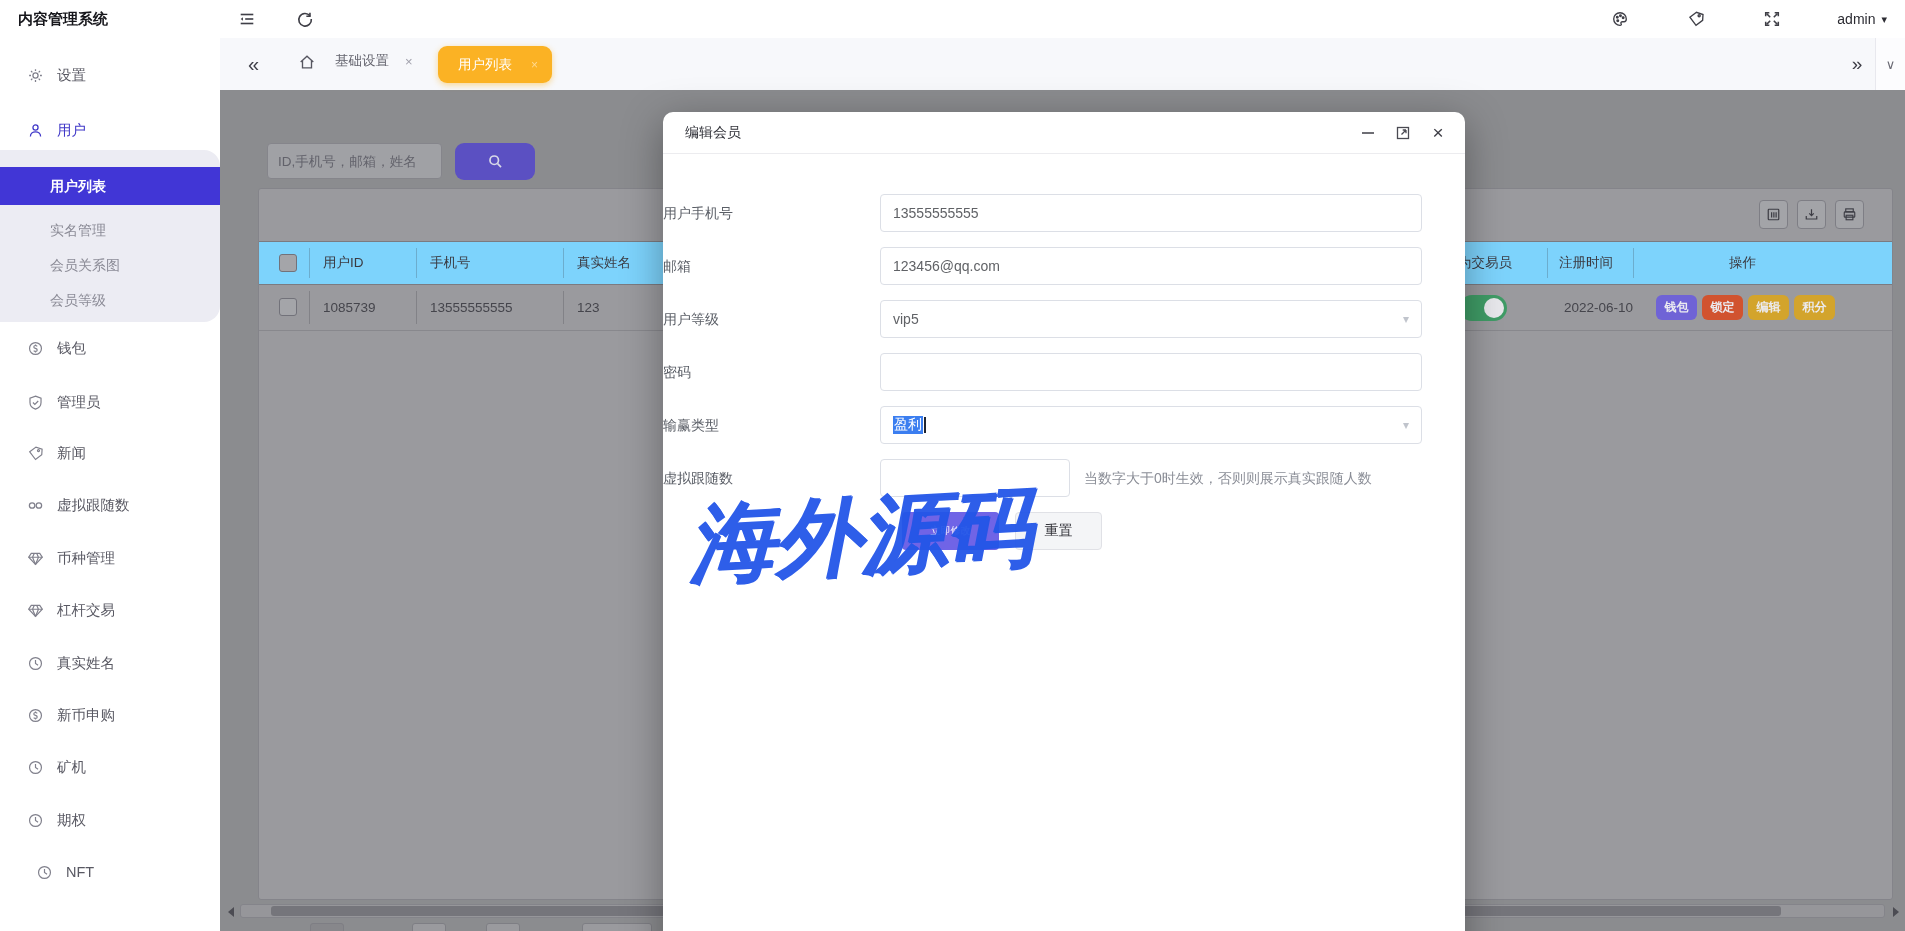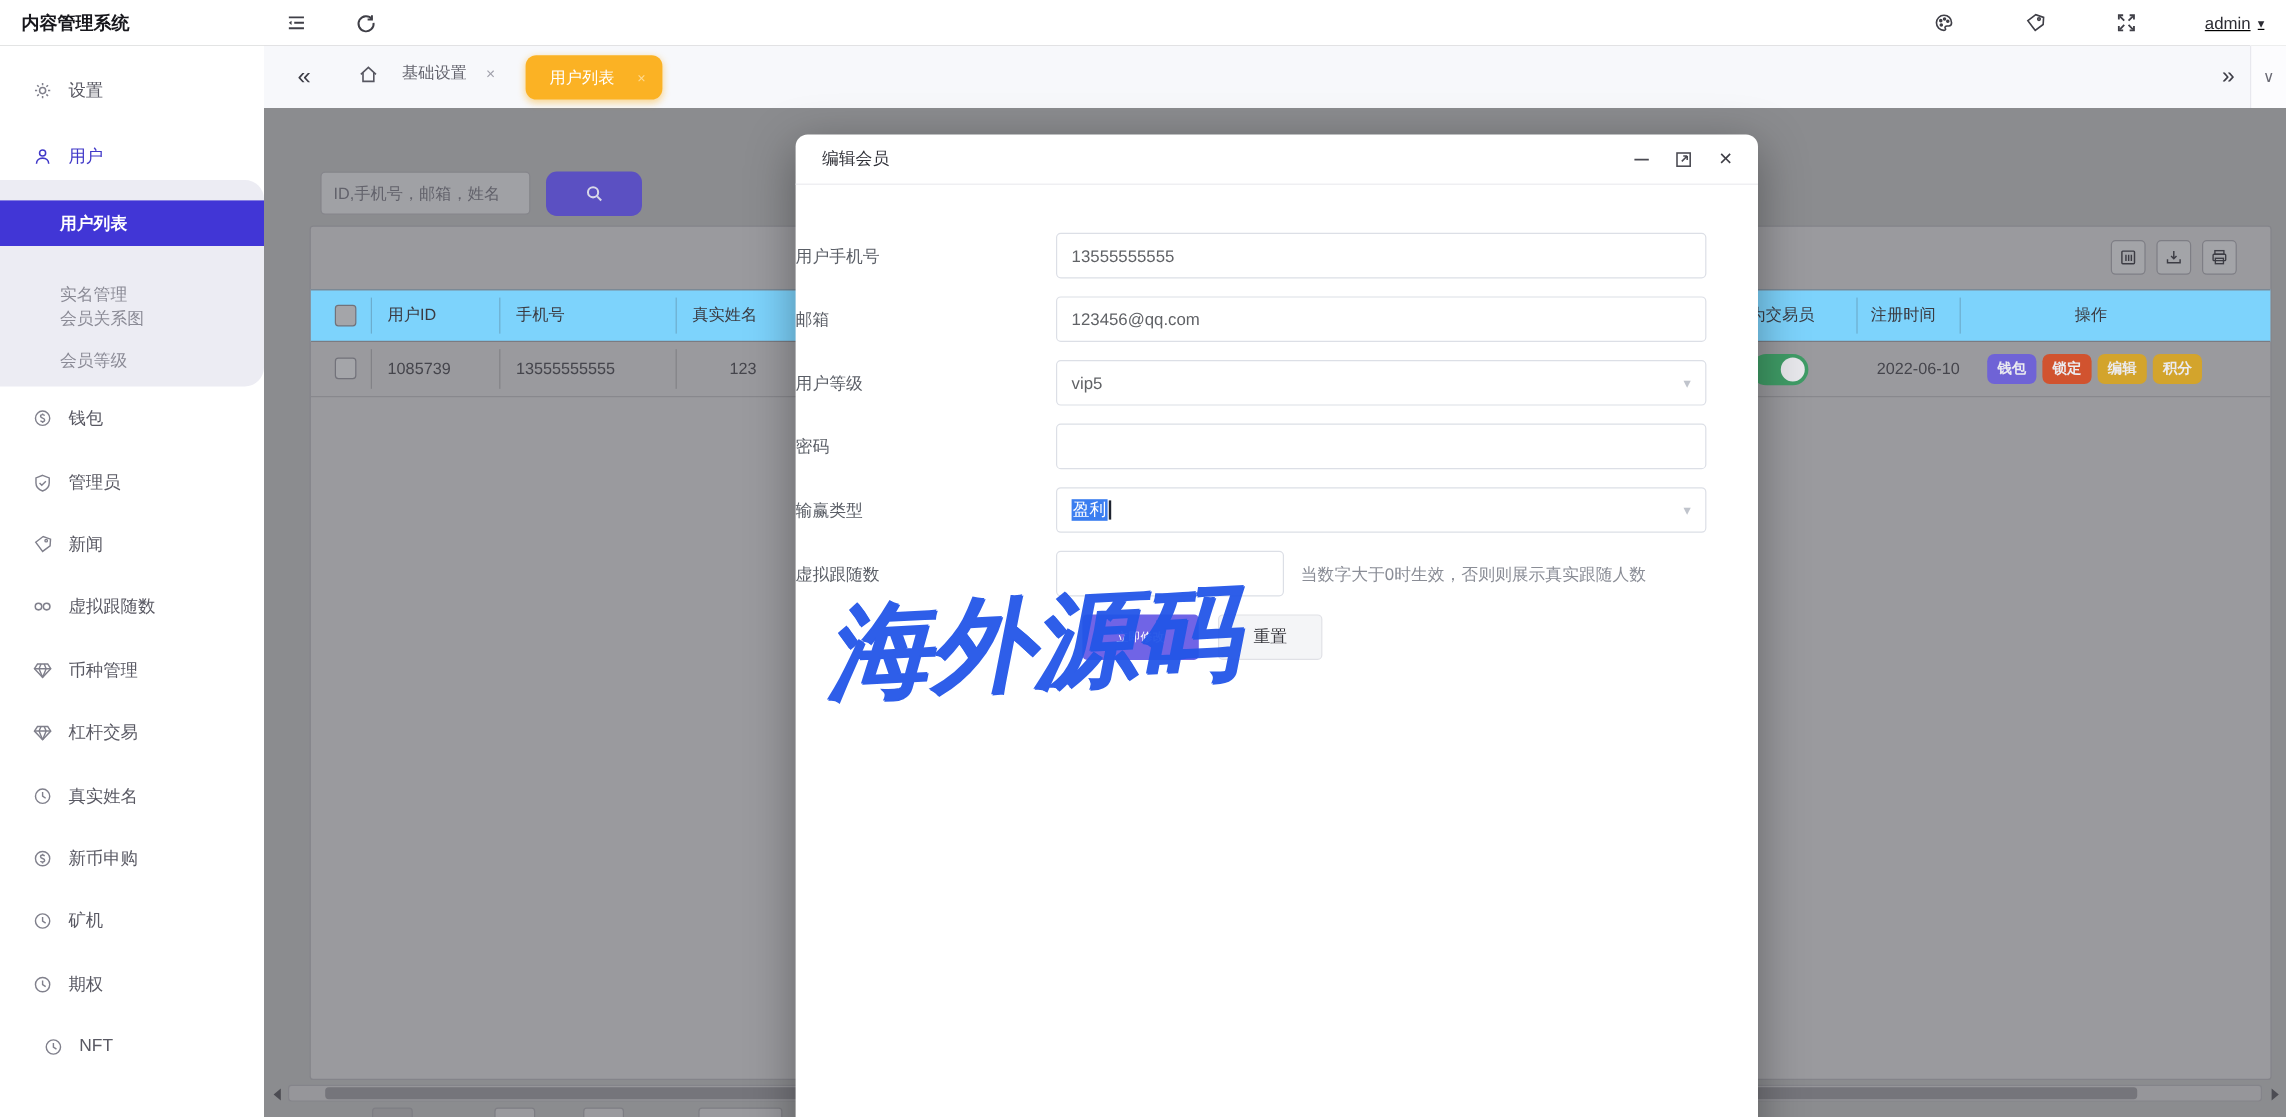--- a/index.html
+++ b/index.html
@@ -5,21 +5,21 @@
   * { margin:0; padding:0; box-sizing:border-box; }
   body { font-family:"Liberation Sans","DejaVu Sans",sans-serif; background:#555; }
   .screen { position:relative; width:1905px; height:931px; overflow:hidden; background:#8b8c8f; }
 
   
   .header { position:absolute; top:0; left:0; width:100%; height:38px; background:#fff; z-index:30; display:flex; align-items:center; }
   .app-title { font-size:15px; font-weight:bold; color:#17171c; margin-left:18px; width:190px; }
   .hicon { width:22px; height:22px; display:flex; align-items:center; justify-content:center; color:#3f3f47; cursor:pointer; }
   .hicon svg { width:18px; height:18px; }
   .header-left { display:flex; gap:36px; margin-left:28px; }
-  .header-right { position:absolute; right:18px; display:flex; gap:54px;text-decoration:underline; }
+  .header-right { position:absolute; right:18px; display:flex; gap:54px; }
   .admin-box { display:flex; align-items:center; gap:6px; font-size:14px; color:#2c2c33; cursor:pointer; }
   .admin-caret { font-size:11px; color:#2c2c33; }
 
   
   .tabbar { position:absolute; top:38px; left:220px; right:0; height:52px; background:#f7f8fb; z-index:20; }
   .tb-ico { position:absolute; top:14px; color:#3d3d46; font-size:20px; line-height:24px; cursor:pointer; }
   .tb-home { position:absolute; top:15px; left:78px; color:#565660; cursor:pointer; }
   .tab-plain { position:absolute; left:115px; top:14px; display:flex; align-items:center; gap:16px; font-size:13.5px; color:#64646e; cursor:pointer; }
   .tab-plain .x { color:#a0a0ab; font-size:13px; }
   .tab-active { position:absolute; left:218px; top:8px; width:114px; height:37px; background:#fbb224; border-radius:9px; color:#fff; font-size:13.5px; display:flex; align-items:center; justify-content:space-between; padding:0 14px 0 20px; cursor:pointer; box-shadow:0 2px 6px rgba(250,173,20,.45); }
@@ -176,21 +176,21 @@
           <circle cx="10" cy="6.5" r="3"></circle>
           <path d="M4 17 c0-3.3 2.7-5.5 6-5.5 s6 2.2 6 5.5"></path>
         </svg>
       <span>用户</span>
     </div>
 
     <div class="submenu-panel">
       <div class="sub-item active" style="top:17px;">
         <span>用户列表</span>
       </div>
-      <div class="sub-item" style="top:78px;">
+      <div class="sub-item" style="top:64px;font-family:Liberation Serif, serif;">
         <span>实名管理</span>
       </div>
       <div class="sub-item" style="top:98px;">
         <span>会员关系图</span>
       </div>
       <div class="sub-item" style="top:133px;">
         <span>会员等级</span>
       </div>
     </div>
 
@@ -323,21 +323,21 @@
         <div class="cell" style="left:1470px;">操作</div>
       </div>
 
       <div class="trow">
         <div class="cbx"></div>
         <div class="vline" style="left:50px;"></div>
         <div class="cell" style="left:64px;">1085739</div>
         <div class="vline" style="left:157px;"></div>
         <div class="cell" style="left:171px;">13555555555</div>
         <div class="vline" style="left:304px;"></div>
-        <div class="cell" style="left:318px;margin-left:31px;">123</div>
+        <div class="cell" style="left:318px;">123</div>
         <div class="toggle">
             <div class="knob"></div>
           </div>
         <div class="cell" style="left:1305px;">2022-06-10</div>
         <div class="tag" style="left:1397px; background:#6f63d6;">钱包</div>
         <div class="tag" style="left:1443px; background:#d1532f;">锁定</div>
         <div class="tag" style="left:1489px; background:#d3a42c;">编辑</div>
         <div class="tag" style="left:1535px; background:#d3a42c;">积分</div>
       </div>
     </div>

